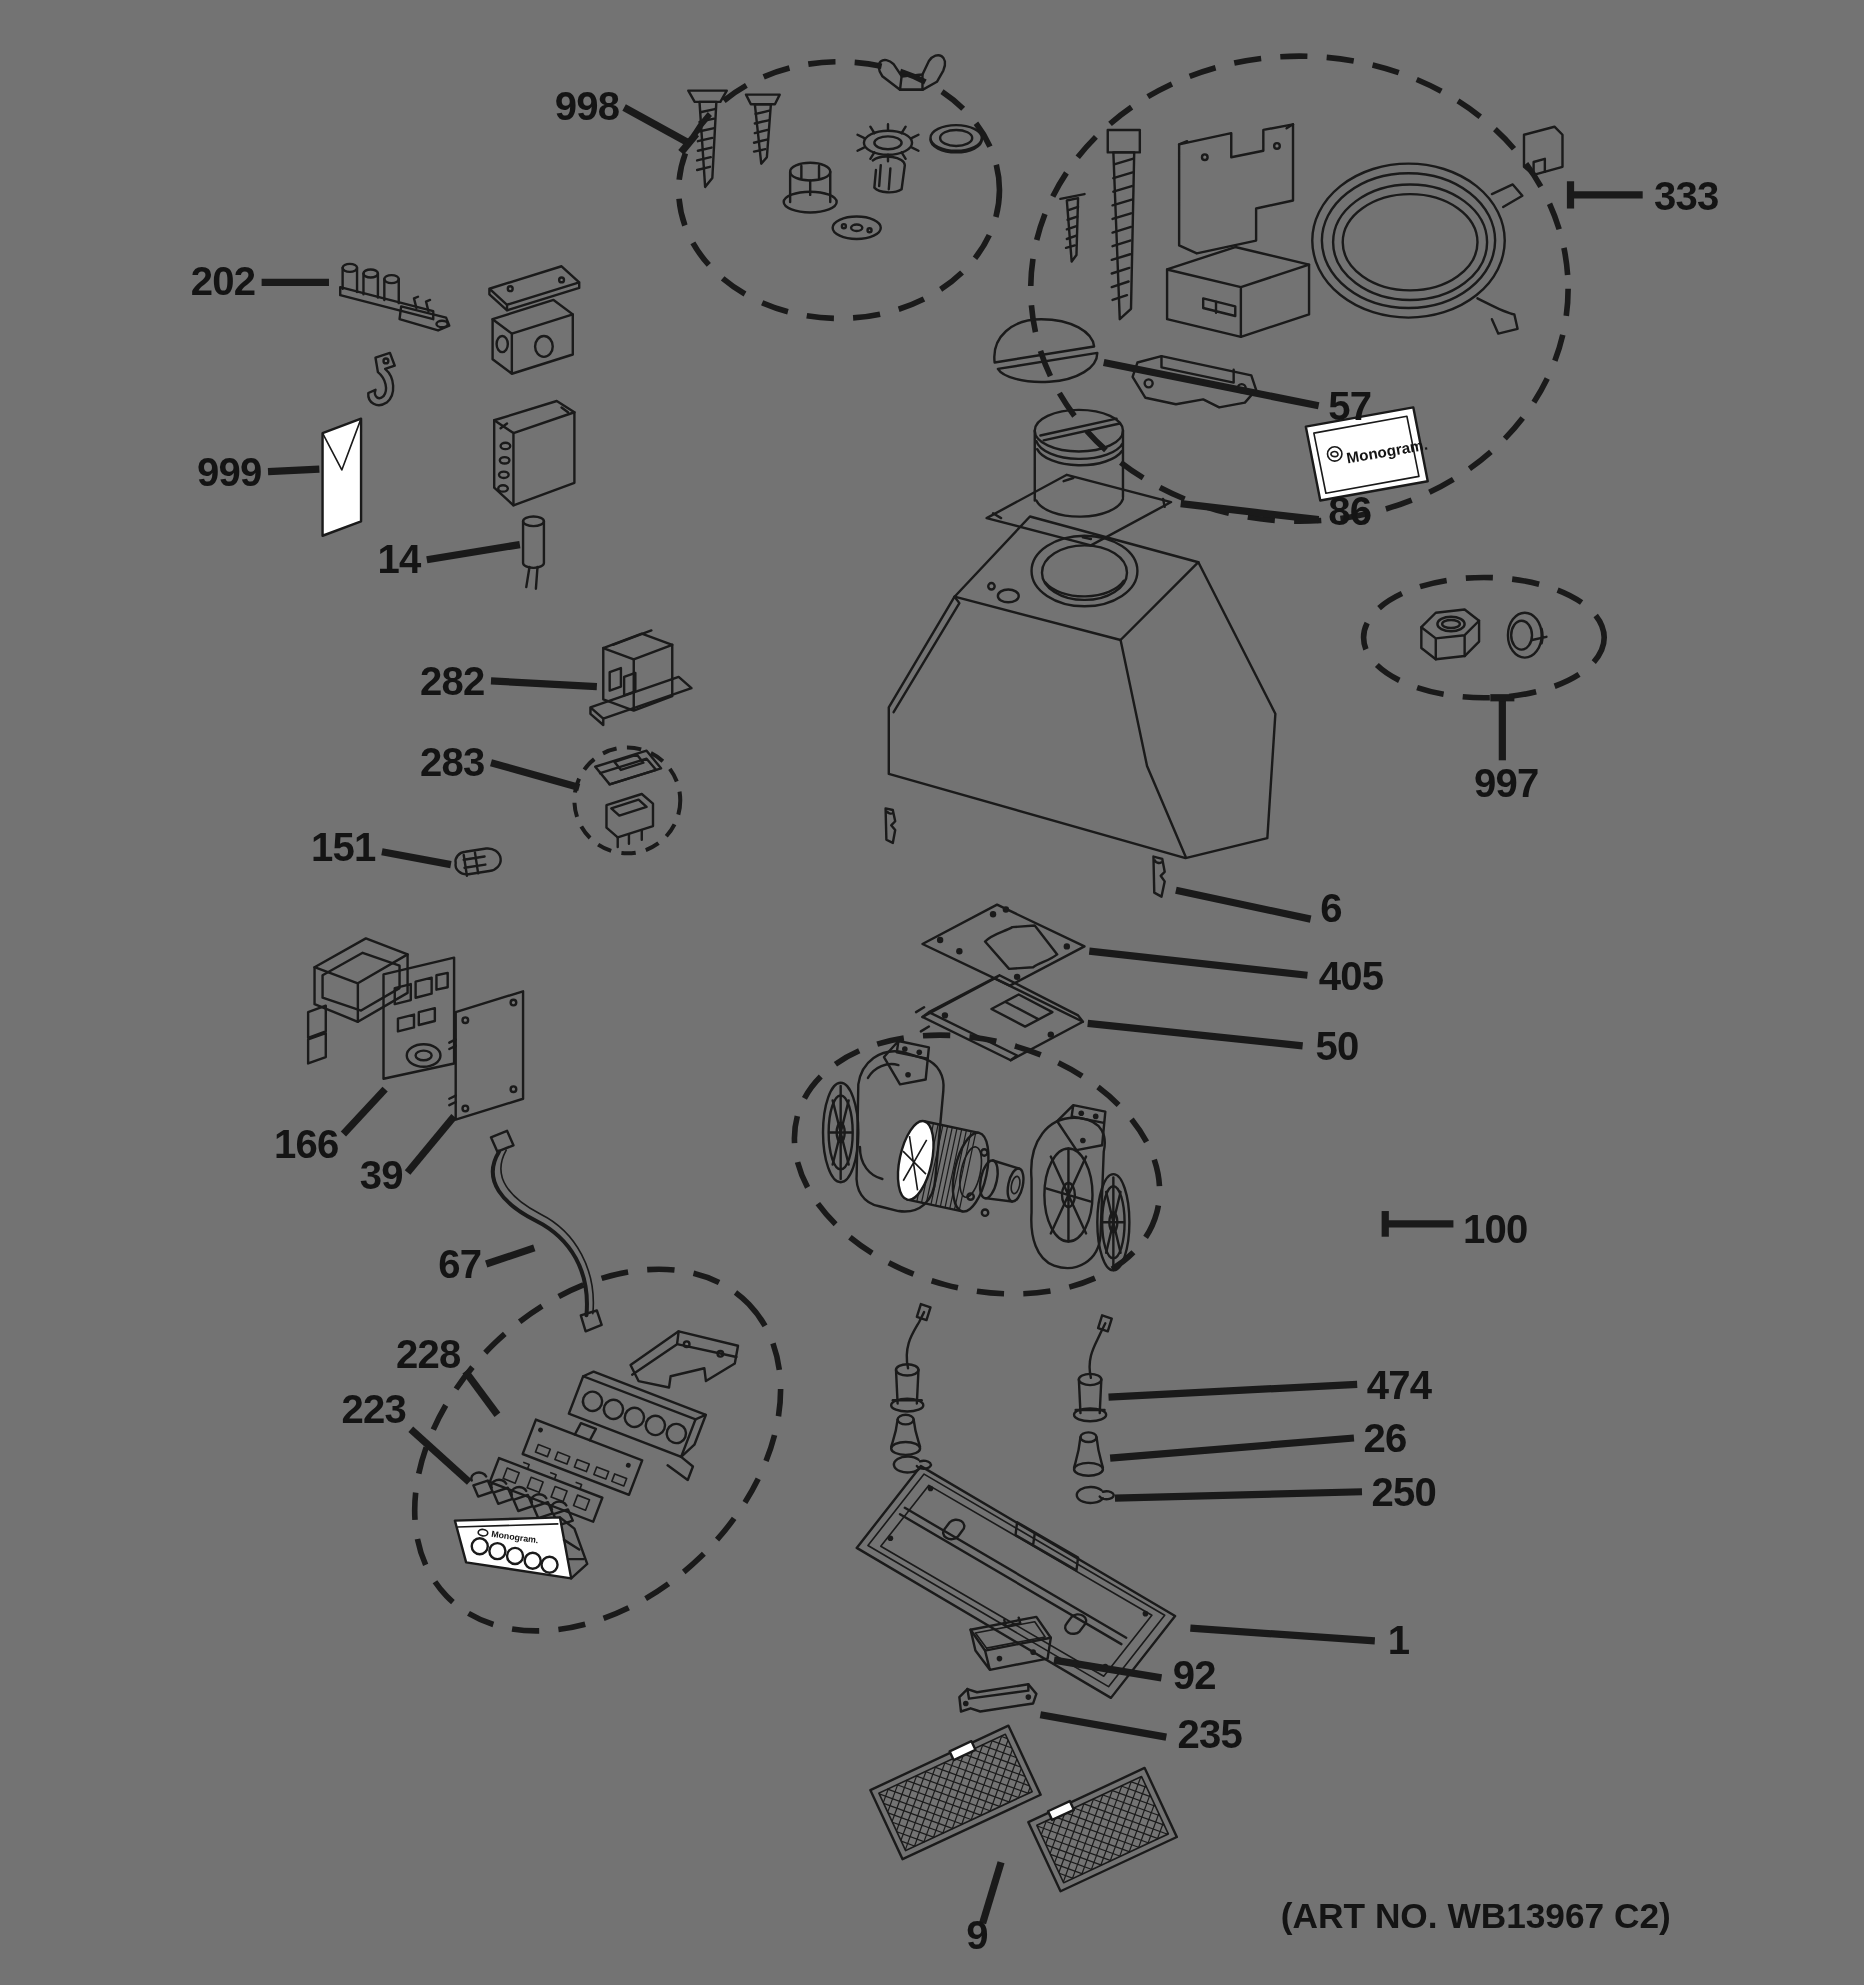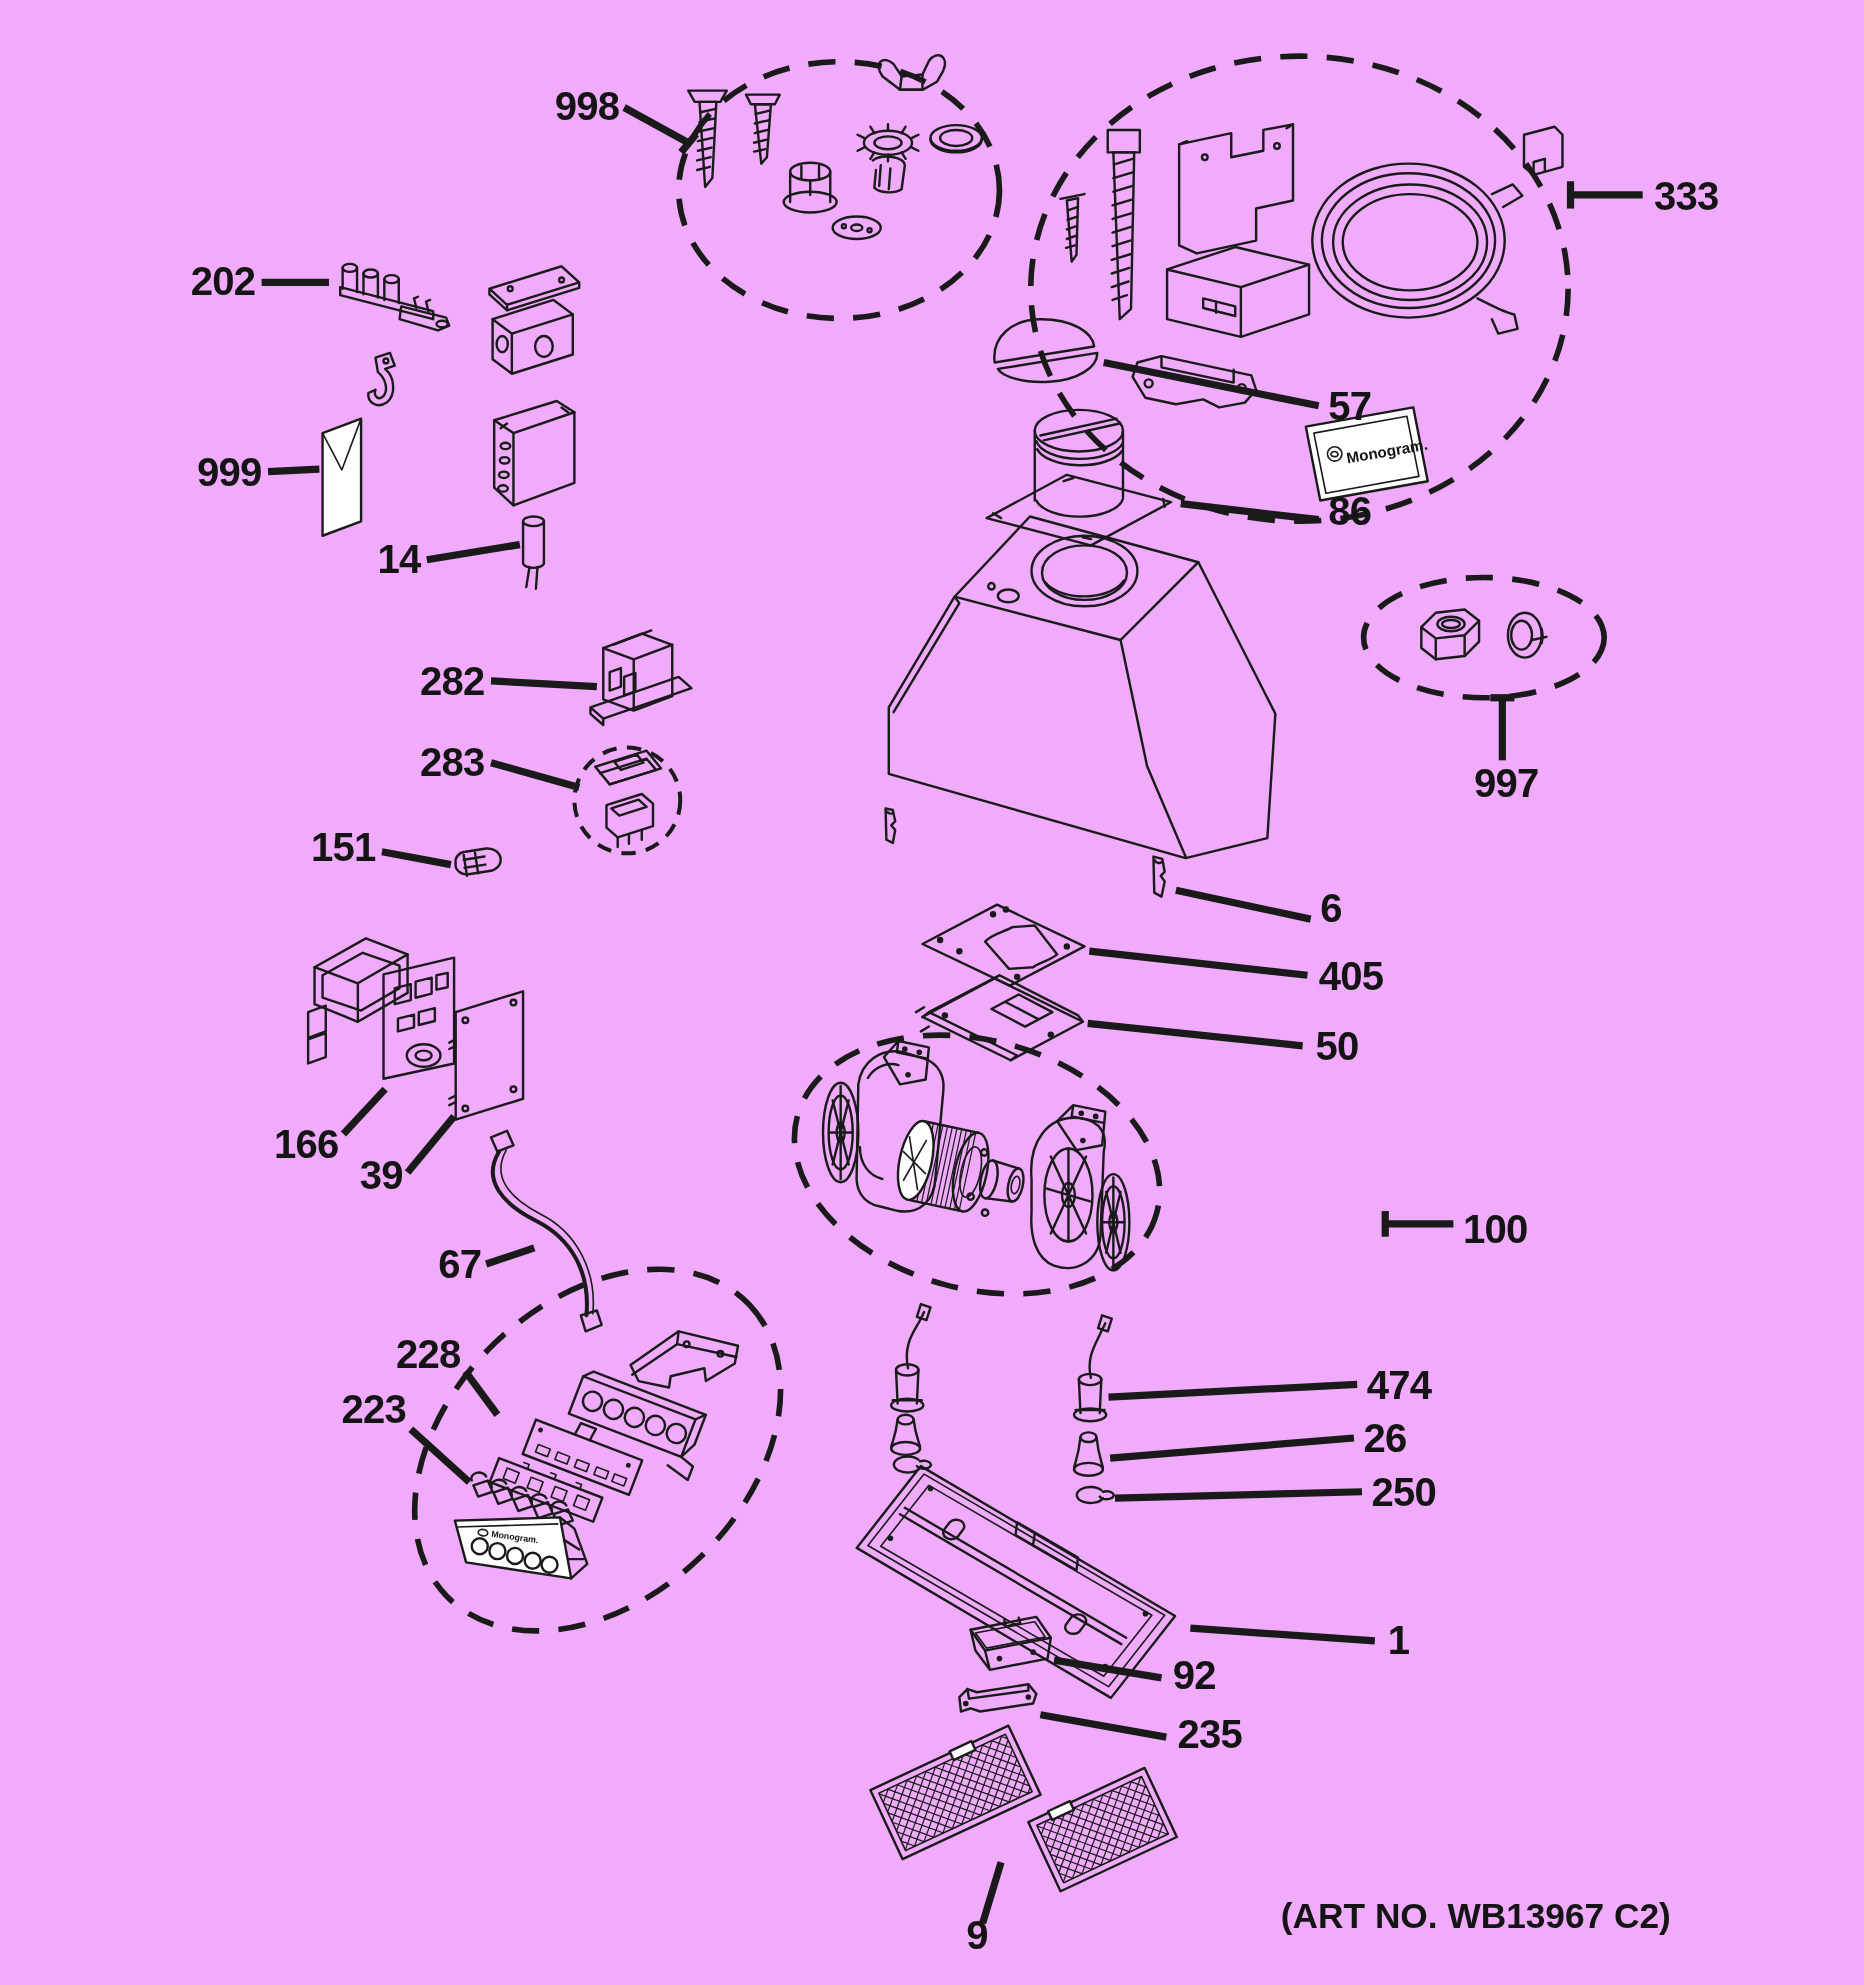--- a/index.html
+++ b/index.html
@@ -1,16 +1,16 @@
 <!DOCTYPE html>
 <html style="font-size:13px"><head>
 <meta charset="utf-8">
 <style>
   html,body{margin:0;padding:0;background:#fff;}
-  .stage{position:relative;width:1865px;height:1985px;background:#f0abfc;overflow:hidden;}
+  .stage{position:relative;width:1865px;height:1985px;background:#737373;overflow:hidden;}
   svg{position:absolute;left:0;top:0;}
   .ln{stroke:#1a1a1a;stroke-width:3;fill:none;stroke-linejoin:round;stroke-linecap:round;}
   .thin{stroke:#1a1a1a;stroke-width:2;fill:none;stroke-linejoin:round;}
   .fw{stroke:#1a1a1a;stroke-width:3;fill:#ffffff;stroke-linejoin:round;}
   .dash{stroke:#1a1a1a;stroke-width:7;fill:none;stroke-dasharray:34 24;stroke-linecap:butt;}
   .dash2{stroke:#1a1a1a;stroke-width:5;fill:none;stroke-dasharray:18 13;}
   .lead{stroke:#1a1a1a;stroke-width:9;fill:none;stroke-linecap:butt;}
   .lbl{font-family:"Liberation Sans",sans-serif;font-weight:700;font-size:50px;fill:#141414;letter-spacing:-1px;}
   .art{font-family:"Liberation Sans",sans-serif;font-weight:700;font-size:44px;fill:#141414;}
   .tiny{font-family:"Liberation Sans",sans-serif;font-weight:700;fill:#141414;}

